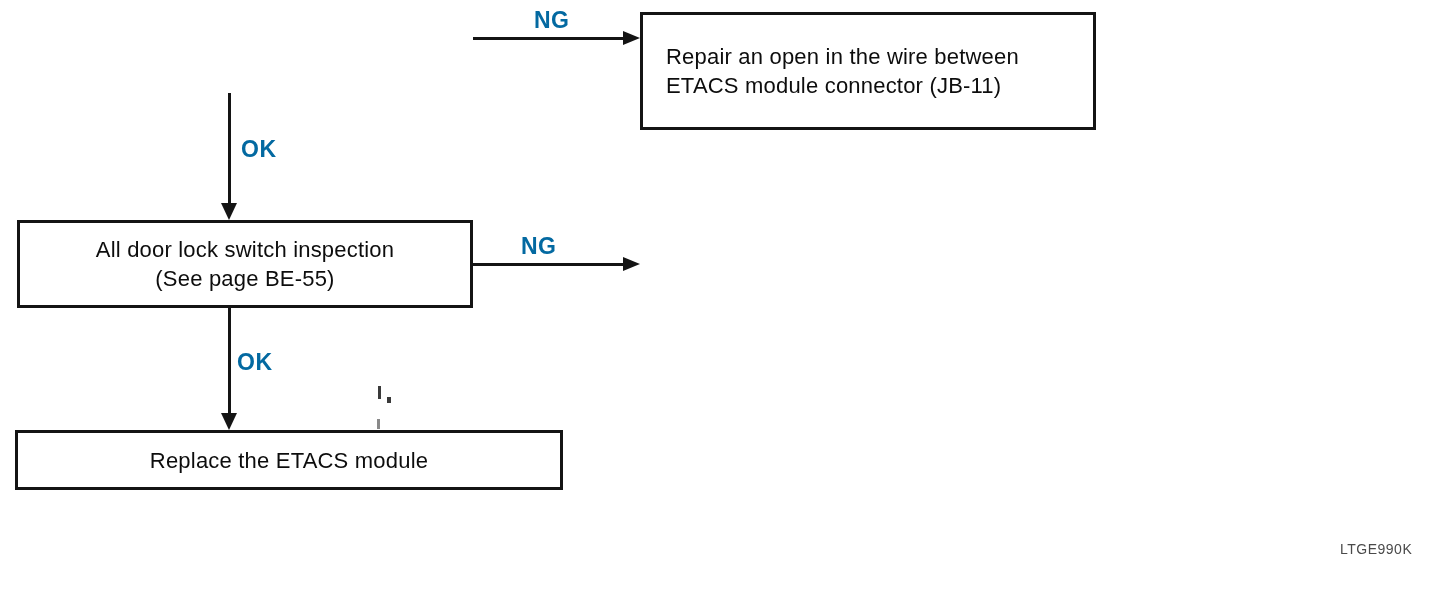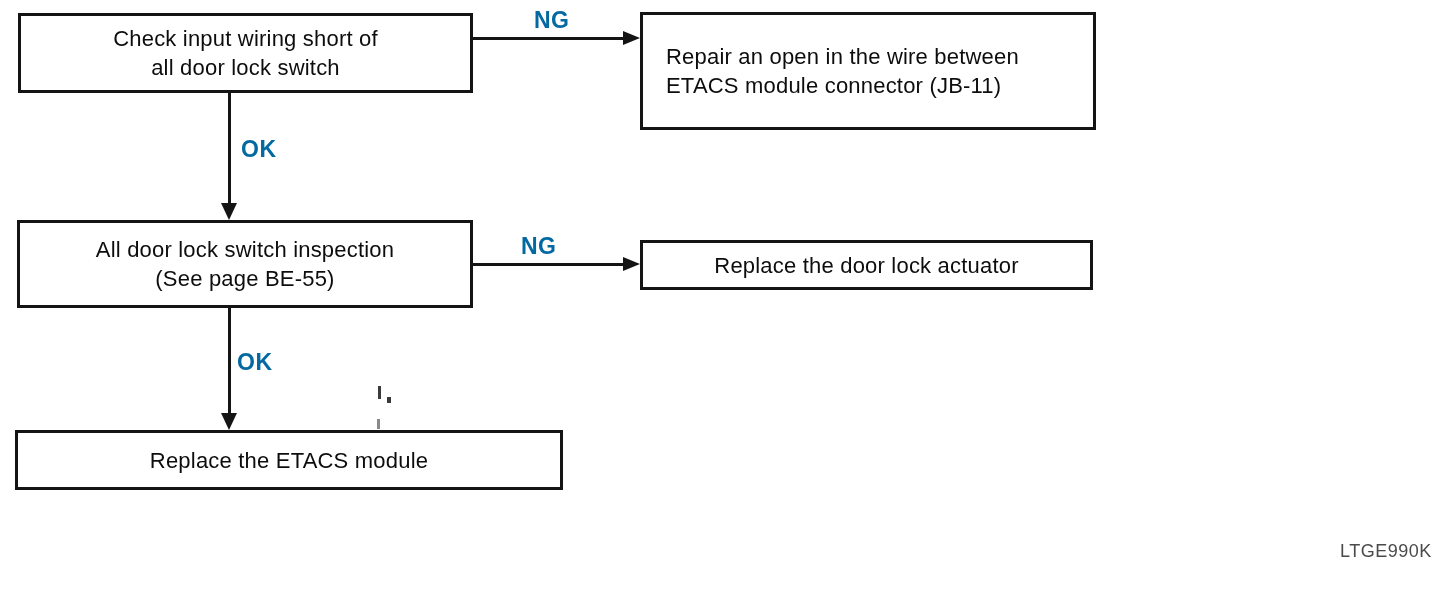--- a/index.html
+++ b/index.html
@@ -70,53 +70,46 @@
     letter-spacing: 0.5px;
   }
   .lbl-ng1 { left: 534px; top: 7px; }
   .lbl-ok1 { left: 241px; top: 136px; }
   .lbl-ng2 { left: 521px; top: 233px; }
   .lbl-ok2 { left: 237px; top: 349px; }
 
   .figure-code {
     position: absolute;
     left: 1340px; top: 541px;
-    font-size: 18px;
+    font-size: 14px;
     color: #4a4a4a;
     letter-spacing: 0.5px;
   }
 
   .smudge { position: absolute; background: #3a3a3a; }
   .smudge-a { left: 378px; top: 386px; width: 3px; height: 13px; }
   .smudge-b { left: 387px; top: 397px; width: 4px; height: 6px; }
   .smudge-c { left: 377px; top: 419px; width: 3px; height: 10px; opacity: 0.6; }
 </style>
 </head>
 <body>
 
 <div class="stage">
 
-  <div class="box centered box-check">
-    <span>Check input wiring short of</span>
-    <span>all door lock switch</span>
-  </div>
 
   <div class="box leftish box-repair">
     <span>Repair an open in the wire between</span>
     <span>ETACS module connector (JB-11)</span>
   </div>
 
   <div class="box centered box-inspect">
     <span>All door lock switch inspection</span>
     <span>(See page BE-55)</span>
   </div>
 
-  <div class="box centered box-actuator">
-    <span>Replace the door lock actuator</span>
-  </div>
 
   <div class="box centered box-etacs">
     <span>Replace the ETACS module</span>
   </div>
 
   <div class="hline hline-ng1"></div>
   <div class="arr-right arr-ng1"></div>
   <div class="branch-label lbl-ng1">NG</div>
 
   <div class="vline vline-ok1"></div>

